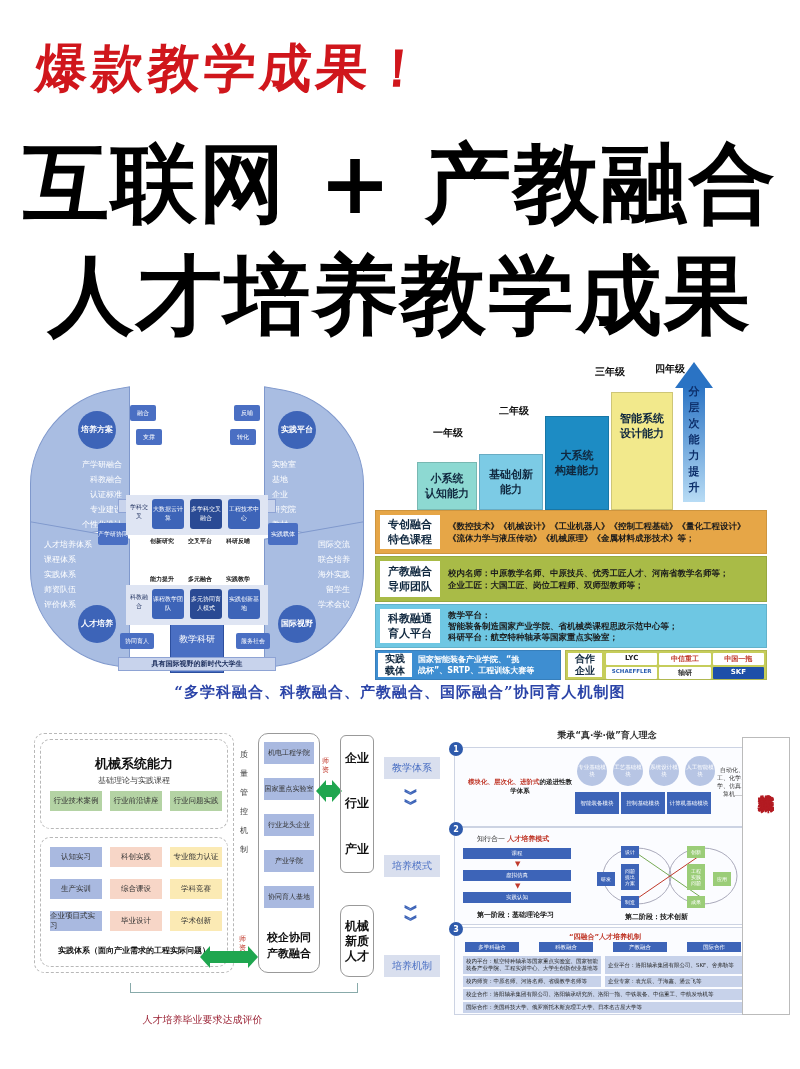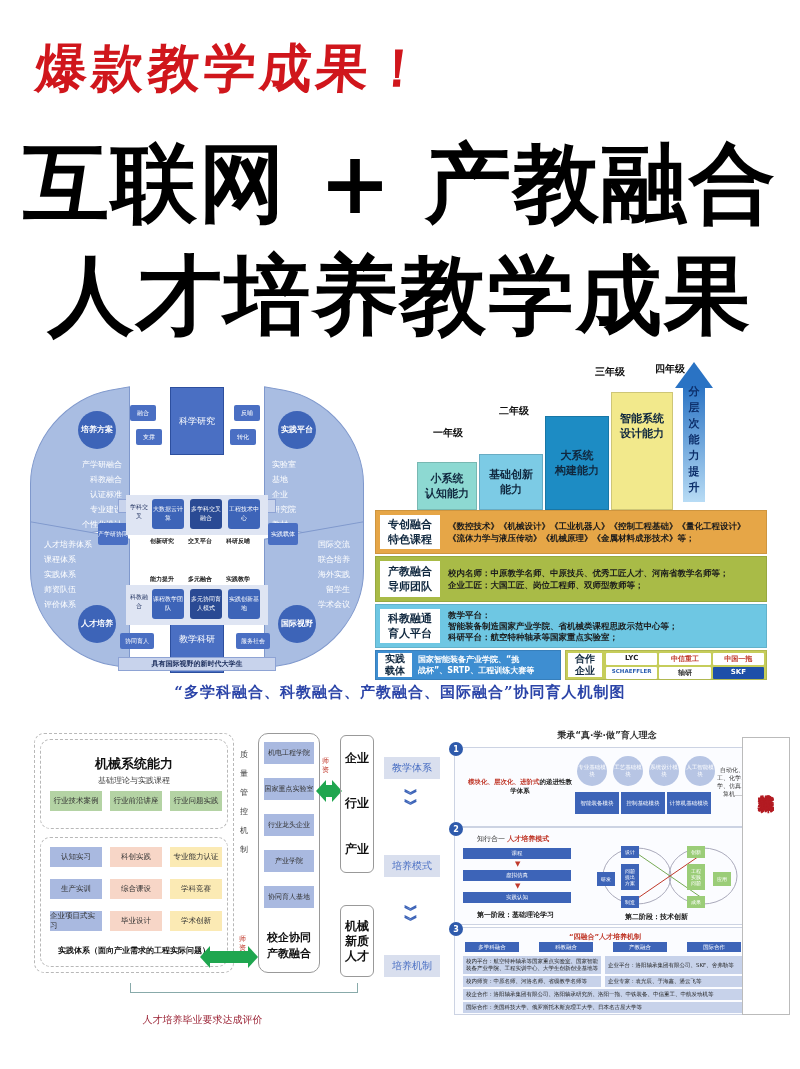--- a/index.html
+++ b/index.html
@@ -82,21 +82,21 @@
   .chip-blue { background: #a9b9e0; }
   .chip-peach { background: #f7d6c7; }
   .chip-yellow { background: #fbeab4; }
   .bl-practice { position: absolute; left: 10px; width: 188px; top: 220px; text-align: center; font-size: 8px; font-weight: bold; color: #111; }
   .vert-text { position: absolute; left: 208px; top: 20px; width: 12px; font-size: 8px; line-height: 19px; color: #444; text-align: center; font-family: "DejaVu Serif", serif; }
   .mid-col { position: absolute; left: 228px; top: 8px; width: 62px; height: 240px; border: 1.5px solid #999; border-radius: 10px; }
   .mid-chip { position: absolute; left: 5px; width: 50px; height: 22px; background: #a9b9e0; font-size: 7px; color: #333; display: flex; align-items: center; justify-content: center; font-family: "DejaVu Serif", serif; }
   .mid-bottom { position: absolute; left: 0; width: 60px; top: 196px; text-align: center; font-size: 11px; font-weight: bold; line-height: 16px; color: #111; }
   .right-box { position: absolute; left: 310px; width: 34px; border: 1.5px solid #999; border-radius: 6px; font-size: 12px; font-weight: bold; text-align: center; display: flex; flex-direction: column; justify-content: space-around; color: #111; }
   .rb-top { top: 10px; height: 138px; }
-  .rb-bot { top: 180px; height: 72px; line-height: 15px; justify-content: center; }
+  .rb-bot { top: 180px; height: 72px; line-height: 15px; justify-content: center; border-radius: 9px; }
   .green-arrow { position: absolute; height: 12px; background: #1fa64f; }
   .green-arrow::before, .green-arrow::after { content: ""; position: absolute; top: -5px; border-top: 11px solid transparent; border-bottom: 11px solid transparent; }
   .green-arrow::before { left: -10px; border-right: 10px solid #1fa64f; }
   .green-arrow::after { right: -10px; border-left: 10px solid #1fa64f; }
   .tiny-red { position: absolute; font-size: 7px; color: #c0392b; font-family: "DejaVu Serif", serif; }
   .eval-text { position: absolute; left: 0; width: 345px; top: 280px; text-align: center; font-size: 10px; color: #9b2335; font-family: "DejaVu Serif", serif; margin-top: 8px; }
   .eval-line { position: absolute; left: 100px; top: 258px; width: 228px; height: 10px; border-left: 1.5px solid #8aa; border-bottom: 1.5px solid #8aa; border-right: 1.5px solid #8aa; }
 
   
   .br-wrap { position: absolute; left: 382px; top: 720px; width: 412px; height: 300px; margin-top: 7px; }
@@ -167,21 +167,20 @@
 
   <div class="arc-badge" style="right:56px;top:240px;">国际视野</div>
   <div class="arc-list" style="right:22px;top:172px;width:80px;text-align:right;">
     <div>国际交流</div>
     <div>联合培养</div>
     <div>海外实践</div>
     <div>留学生</div>
     <div>学术会议</div>
   </div>
 
-  <div class="center-box cb-top">科学研究</div>
   <div class="center-box cb-bot">教学科研</div>
 
   <div class="arrow-chip" style="left:108px;top:40px;">融合</div>
   <div class="arrow-chip" style="left:114px;top:64px;">支撑</div>
   <div class="arrow-chip" style="left:212px;top:40px;">反哺</div>
   <div class="arrow-chip" style="left:208px;top:64px;">转化</div>
   <div class="arrow-chip" style="left:98px;top:268px;width:34px;">协同育人</div>
   <div class="arrow-chip" style="left:214px;top:268px;width:34px;">服务社会</div>
   <div class="arrow-chip" style="left:76px;top:158px;width:30px;height:22px;">产学研协同</div>
   <div class="arrow-chip" style="left:246px;top:158px;width:30px;height:22px;">实践载体</div>

